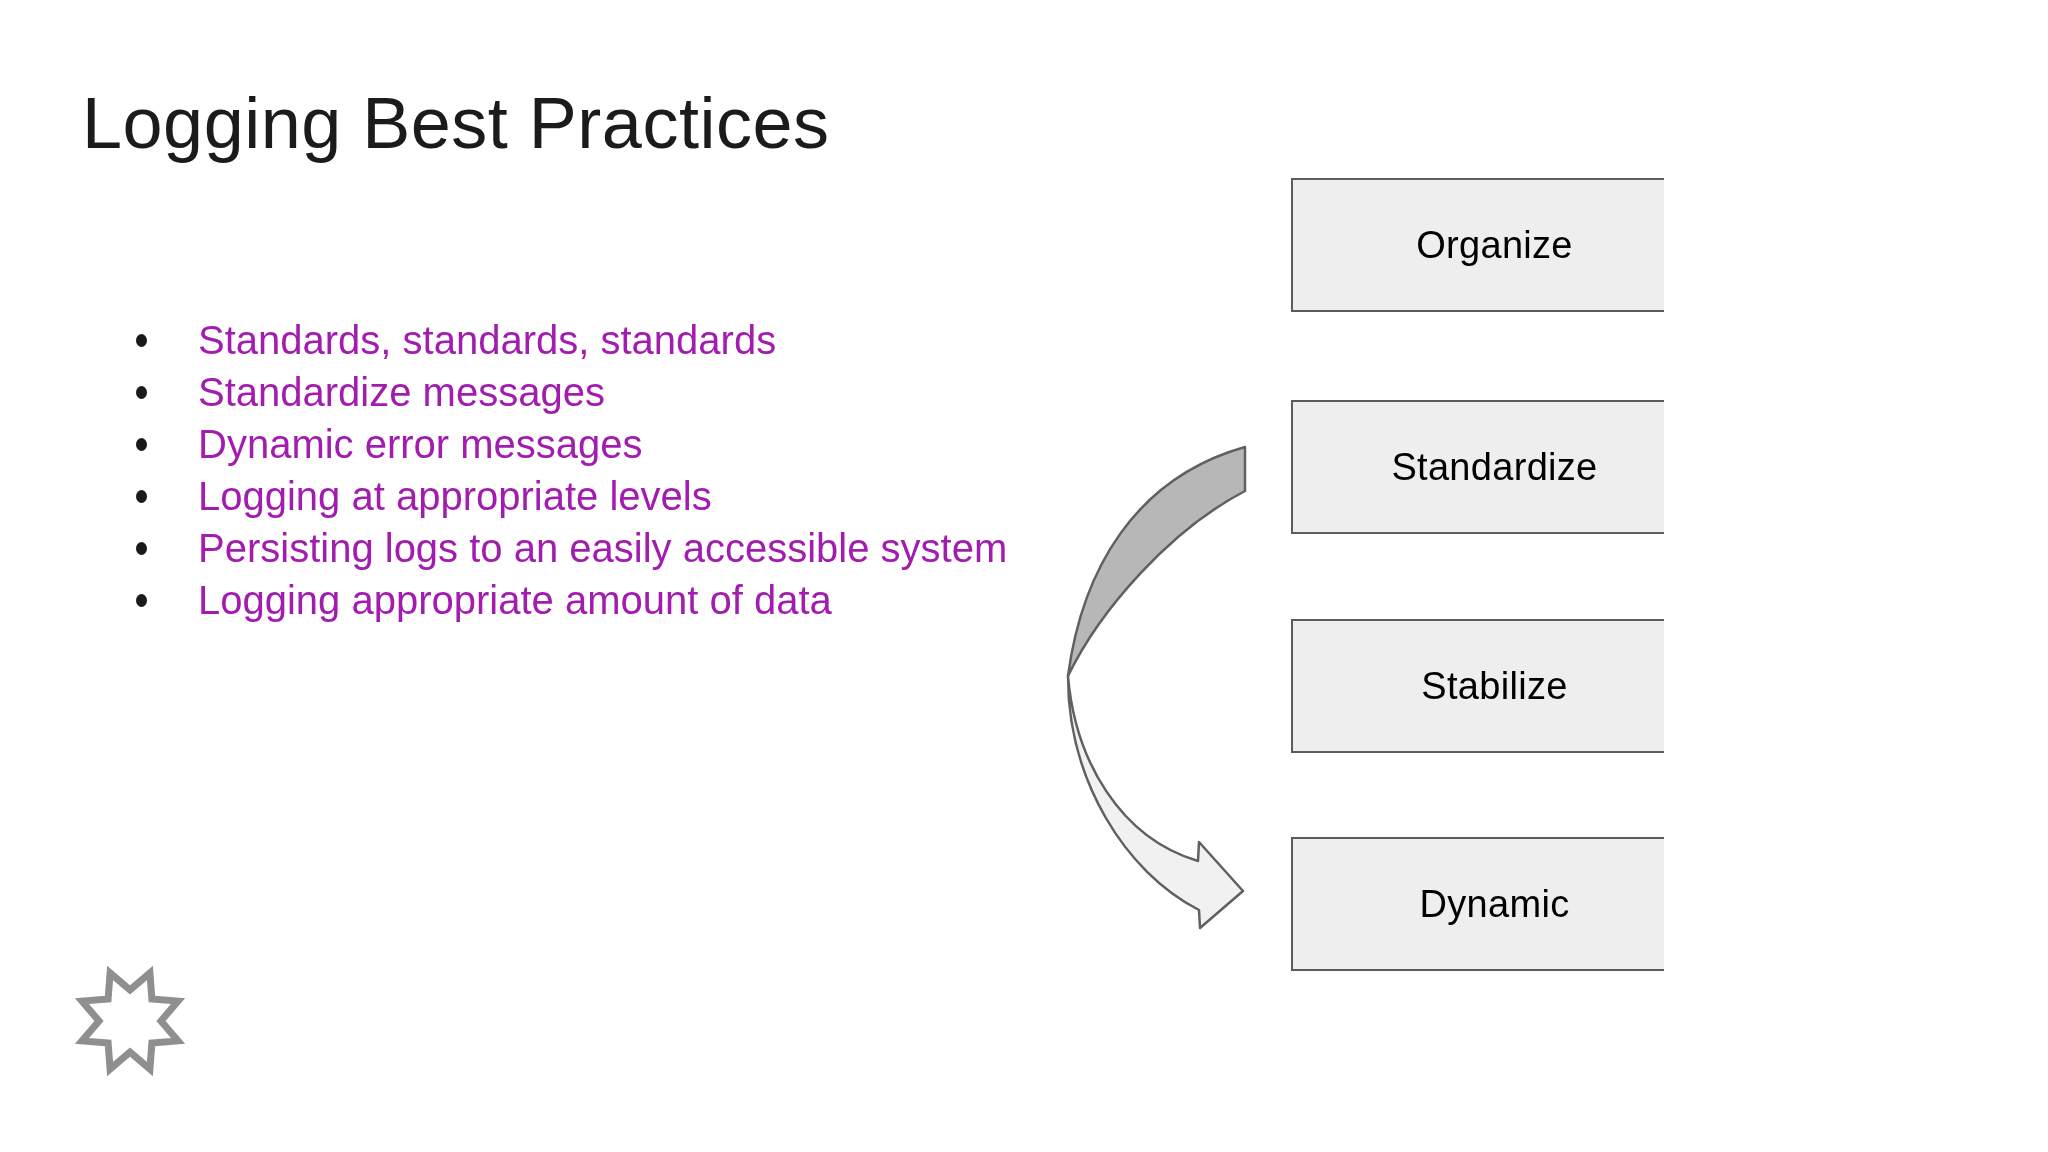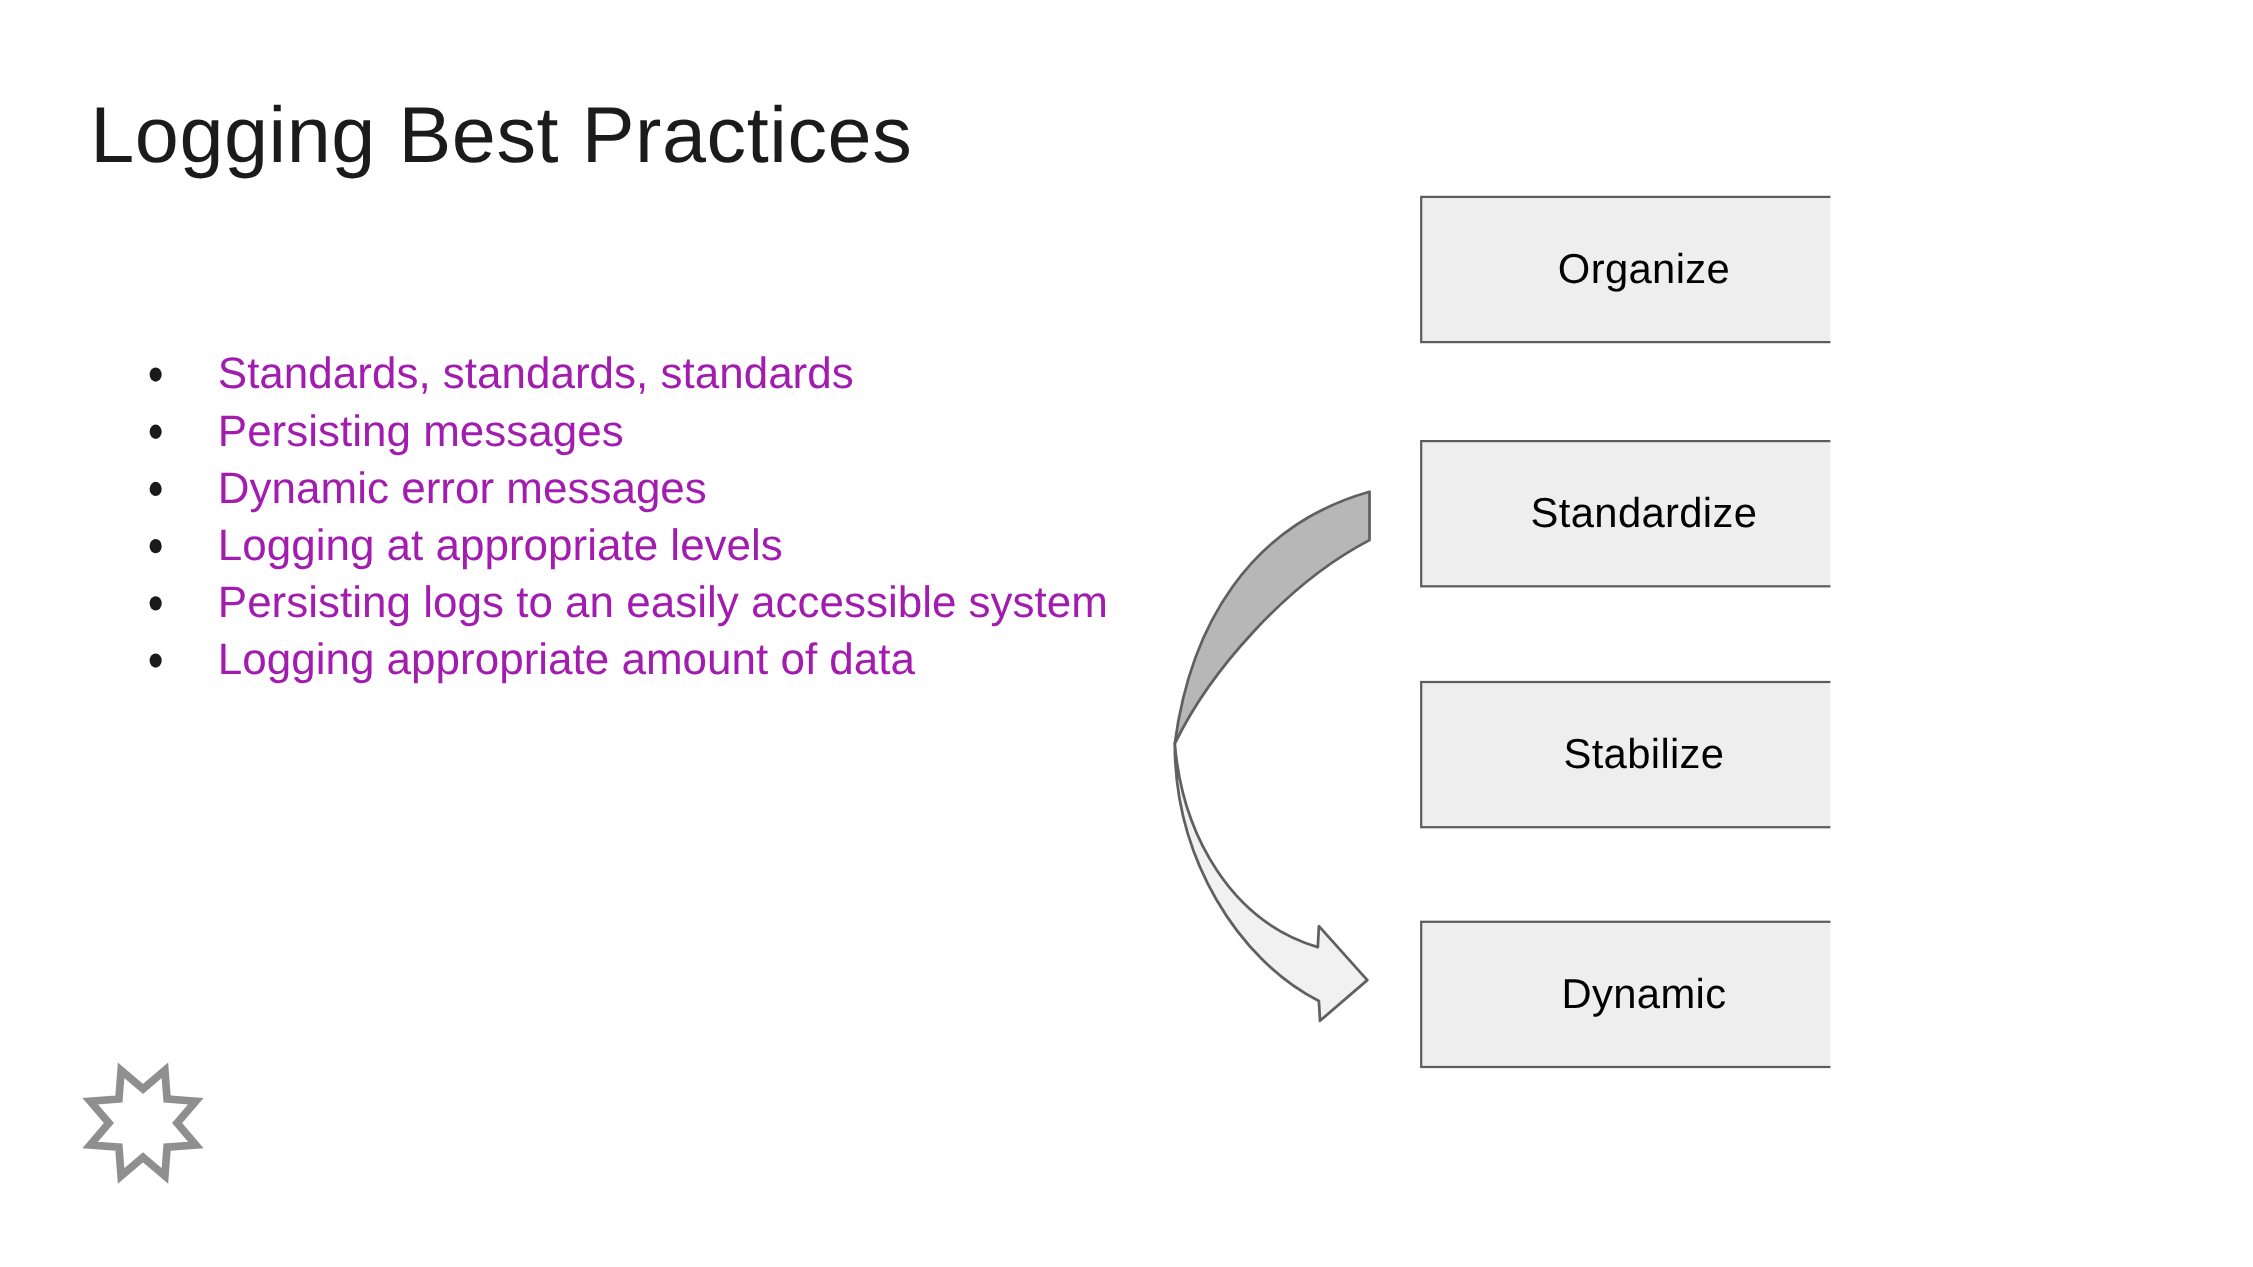--- a/index.html
+++ b/index.html
@@ -98,21 +98,21 @@
 </style>
 </head>
 <body>
 
 <div class="slide">
 
   <h1 class="slide-title">Logging Best Practices</h1>
 
   <ul class="bullet-list">
     <li>Standards, standards, standards</li>
-    <li>Persisting messages</li>
+    <li>Standardize messages</li>
     <li>Dynamic error messages</li>
     <li>Logging at appropriate levels</li>
     <li>Persisting logs to an easily accessible system</li>
     <li>Logging appropriate amount of data</li>
   </ul>
 
   <svg class="overlay-svg" viewBox="0 0 2048 1152">
 
     <g>
       <path class="arrow-light" d="M 1068 676

